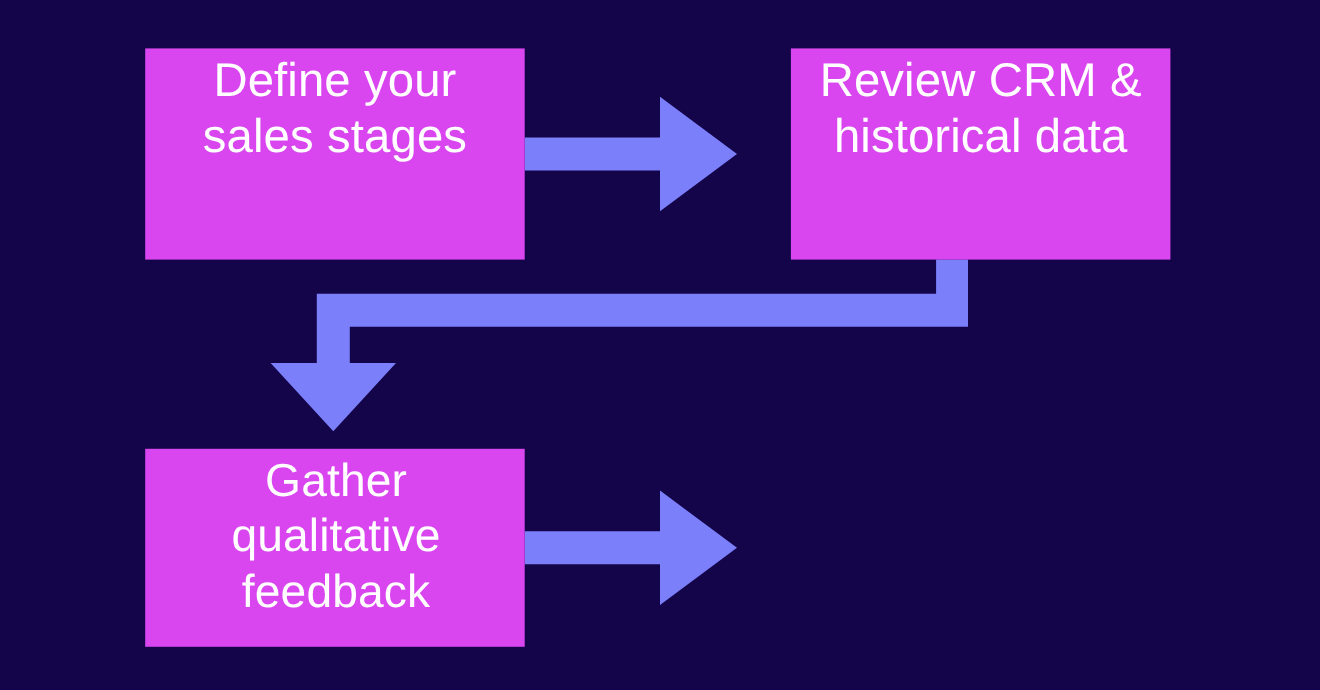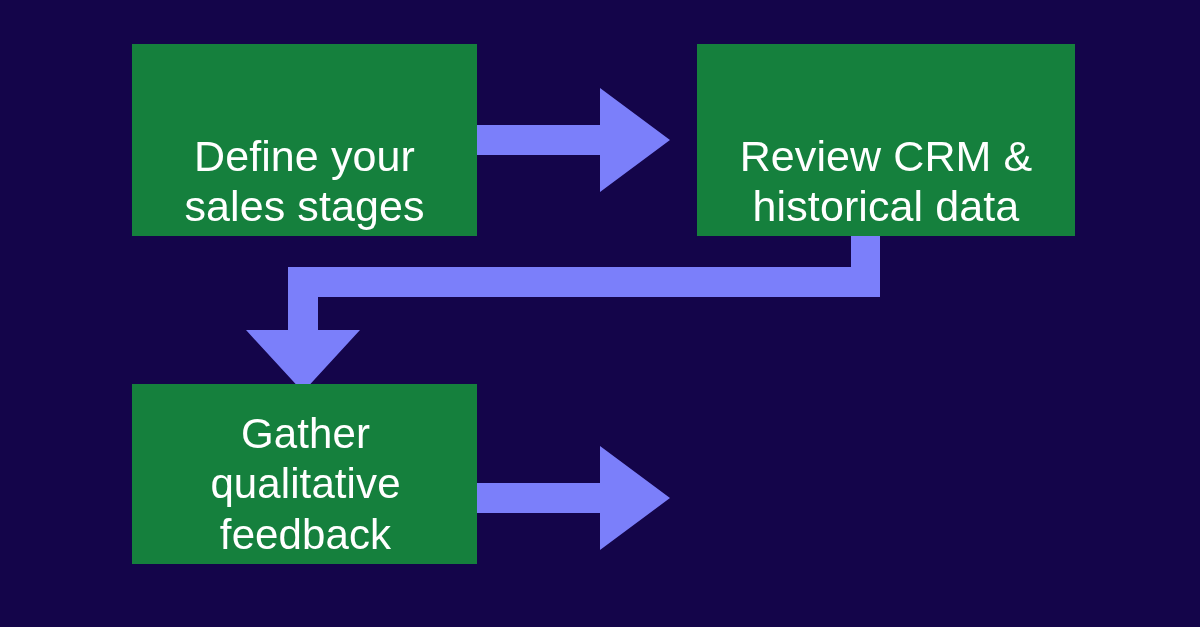--- a/index.html
+++ b/index.html
@@ -22,46 +22,46 @@
     position: absolute;
     left: 0;
     top: 0;
     width: 1200px;
     height: 627px;
     display: block;
   }
   .node-box {
     position: absolute;
     box-sizing: border-box;
-    background: #15803d;
+    background: #d946ef;
     display: flex;
-    align-items: flex-end;
+    align-items: flex-start;
     justify-content: center;
     text-align: center;
     padding: 4px 10px;
   }
   .node-label {
     color: #ffffff;
     font-family: "Liberation Sans", sans-serif;
     font-weight: 400;
     font-size: 43px;
     line-height: 1.18;
     letter-spacing: 0.1px;
     white-space: pre-line;
     text-align: center;
   }
   
   #node-define-sales-stages {
     left: 132px;  top: 44px;  width: 345px; height: 192px;
   }
   #node-review-crm-data {
-    left: 697px;  top: 44px;  width: 378px; height: 192px;
+    left: 719px;  top: 44px;  width: 345px; height: 192px;
   }
   #node-gather-qualitative-feedback {
-    left: 132px;  top: 384px; width: 345px; height: 180px; padding-left: 12px;
+    left: 132px;  top: 408px; width: 345px; height: 180px; padding-left: 12px;
   }
   #node-prioritize-risks {
     left: 697px;  top: 408px; width: 345px; height: 180px;
   }
   #node-gather-qualitative-feedback .node-label,
   #node-prioritize-risks .node-label {
     font-size: 42px;
     line-height: 1.20;
   }
 </style>

